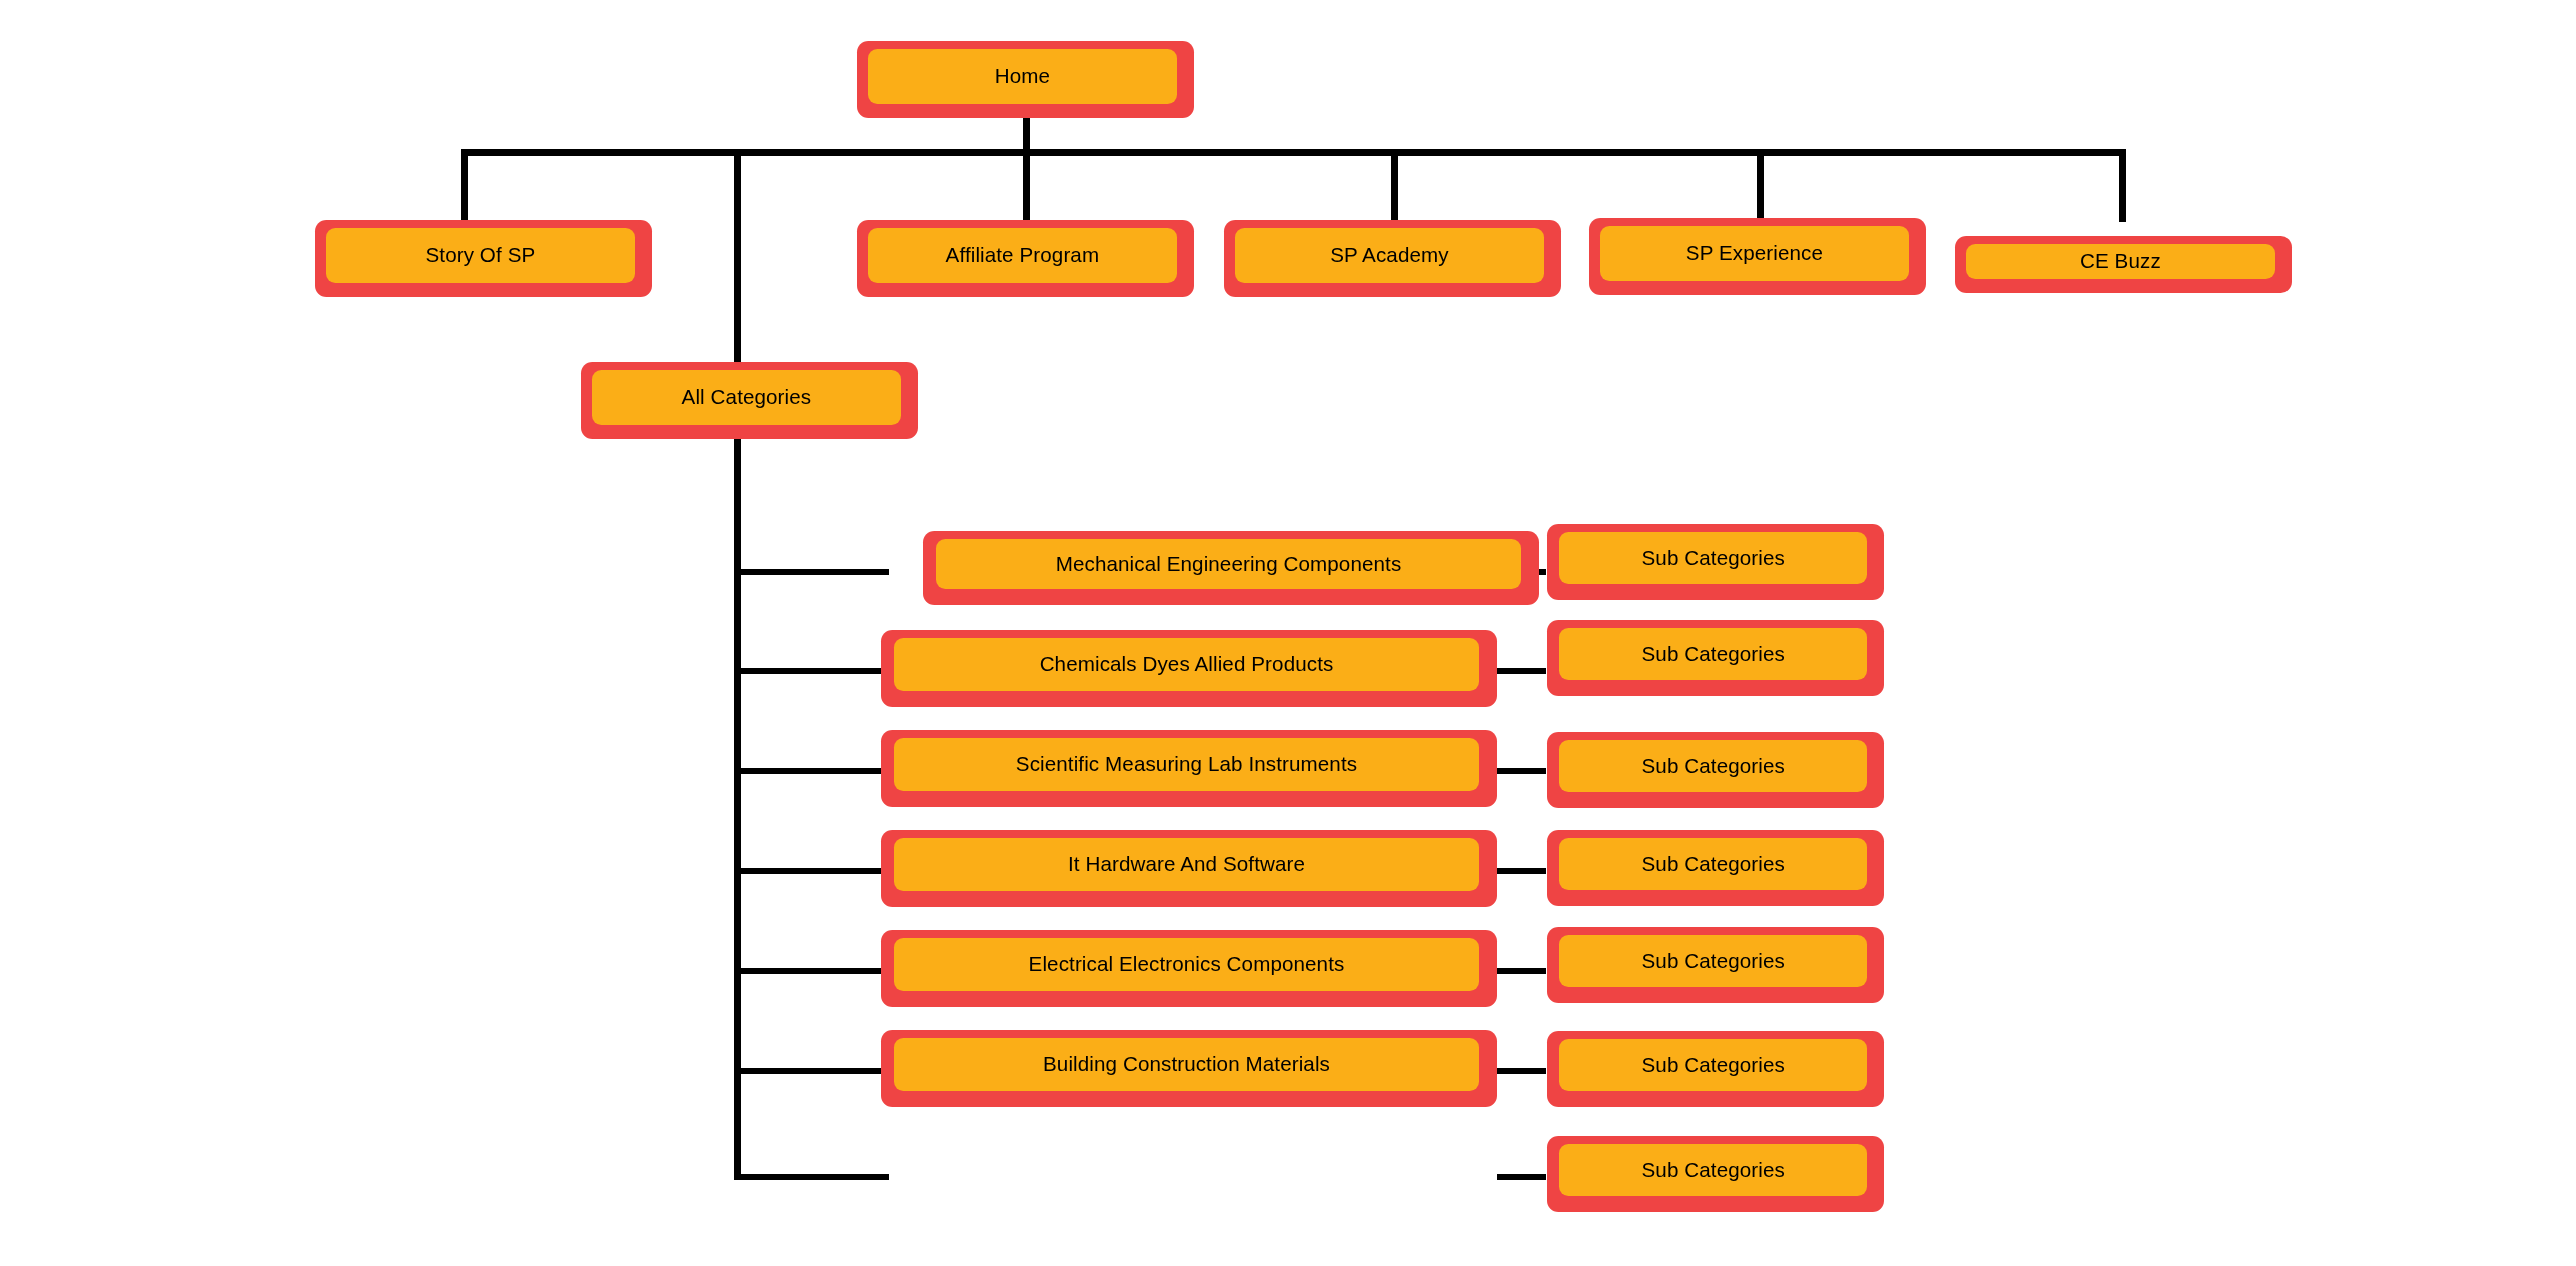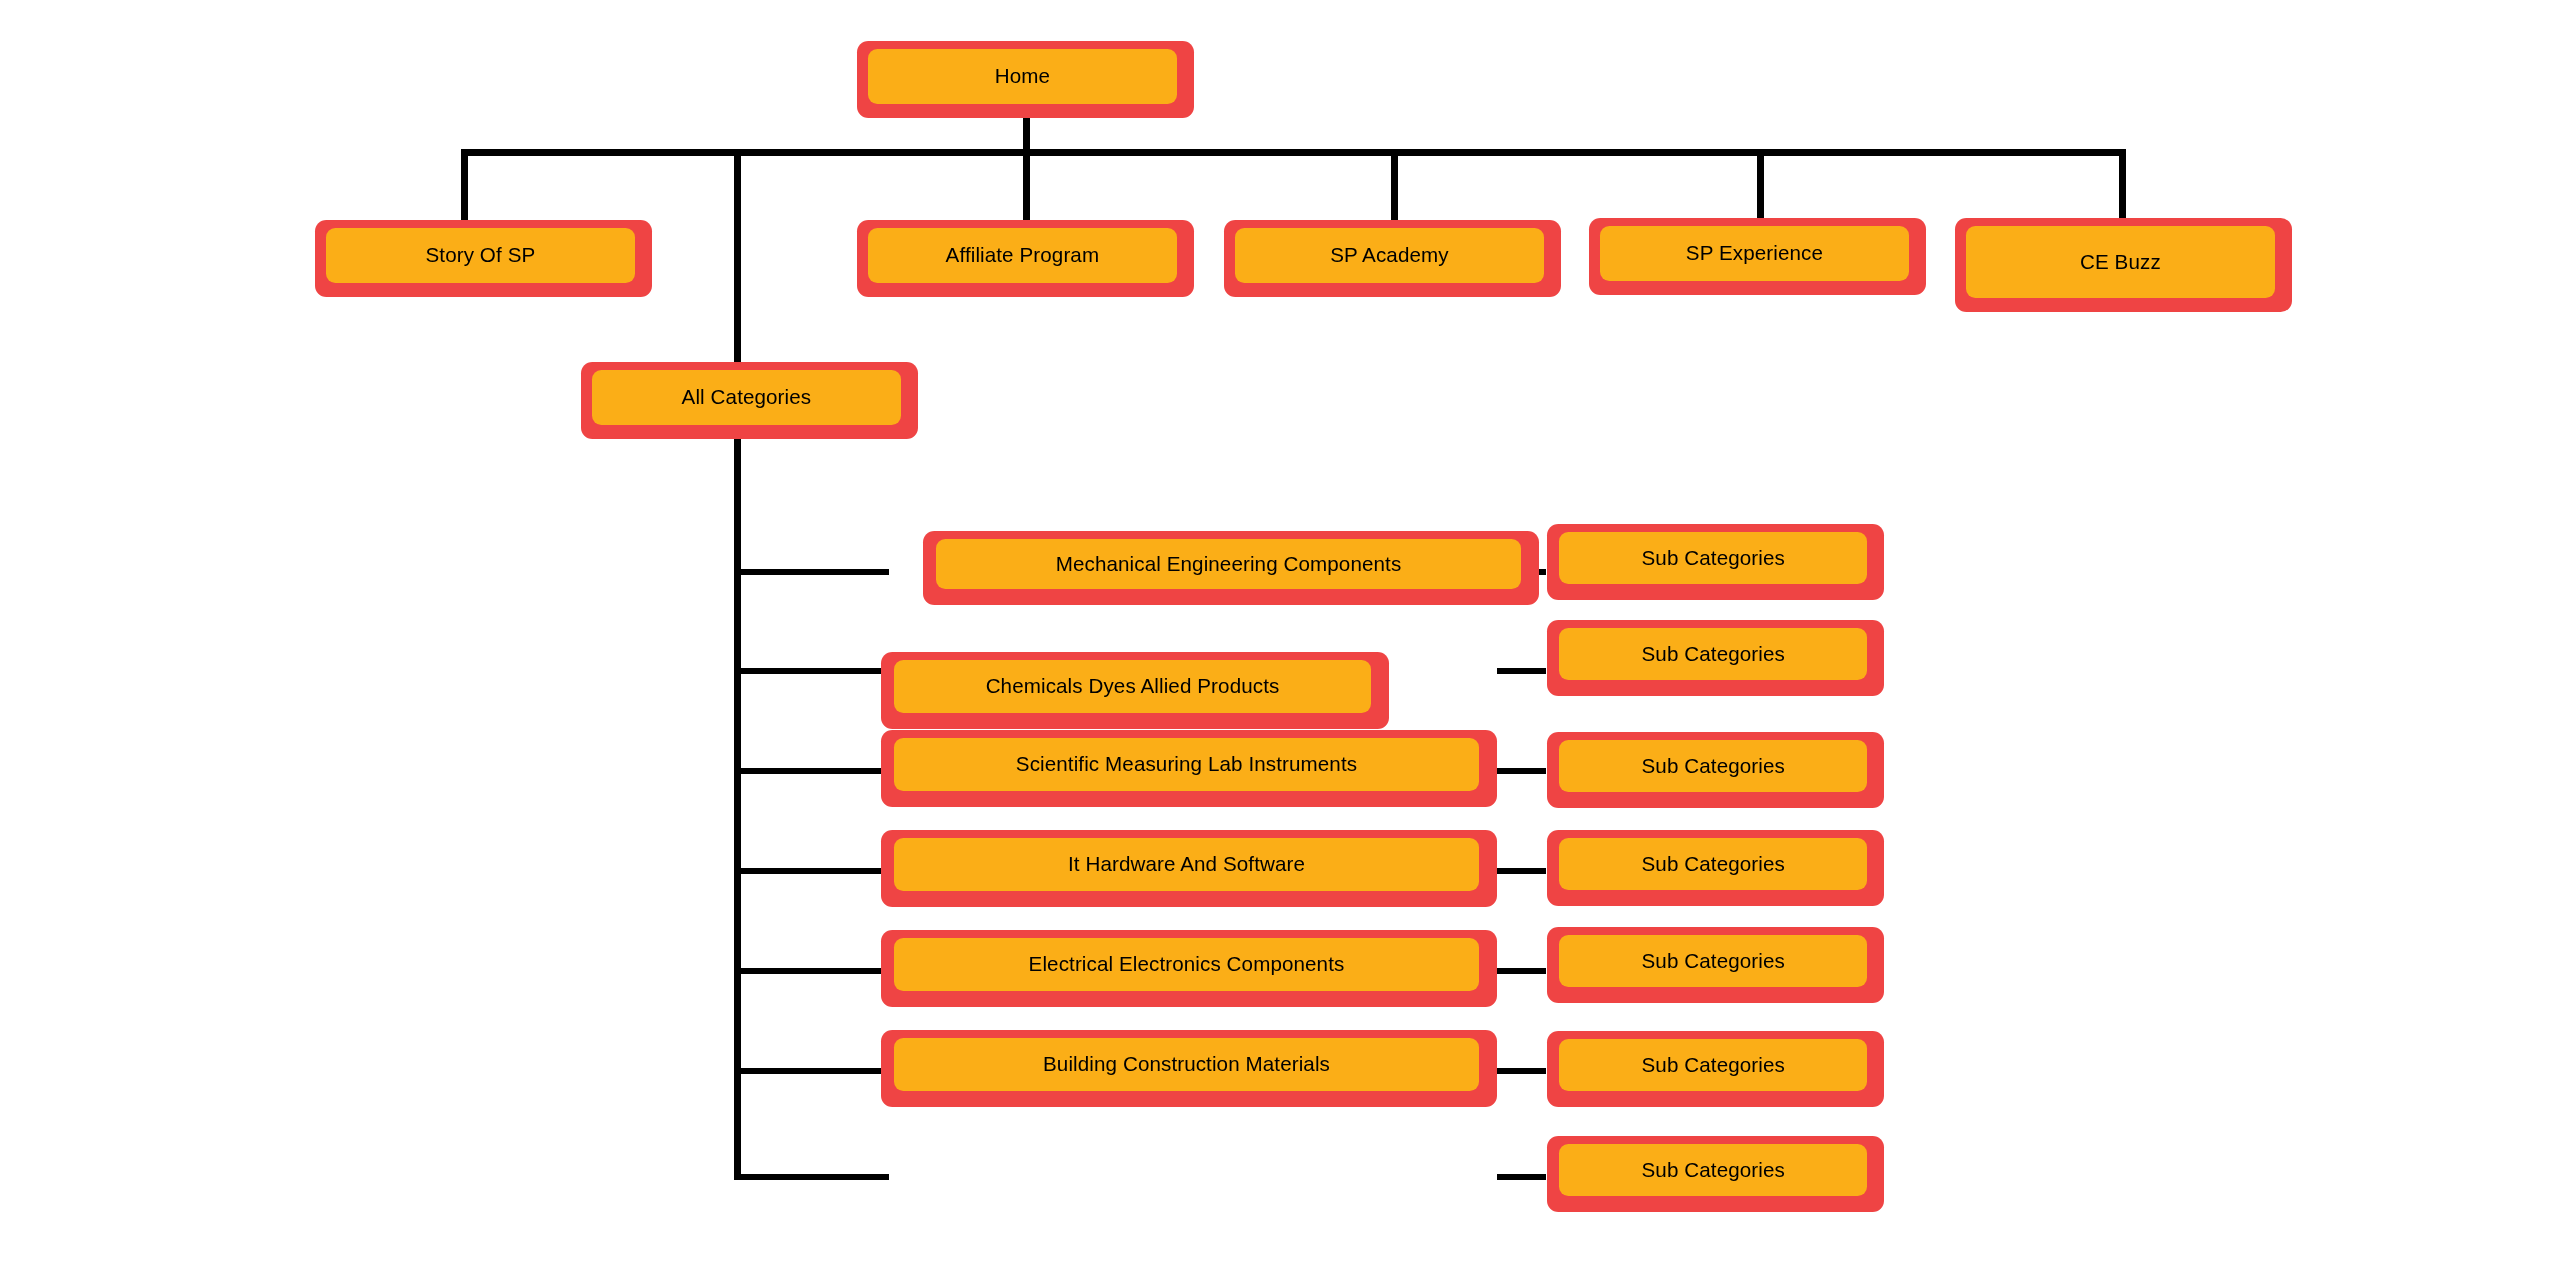--- a/index.html
+++ b/index.html
@@ -109,21 +109,21 @@
       <span class="node-label">SP Academy</span>
     </div>
   </div>
 
   <div class="node" style="left:1589px; top:218px; width:337px; height:77px;">
     <div class="node-face" style="left:11.3px; top:8.2px; right:17.5px; bottom:14.4px;text-align:right;">
       <span class="node-label">SP Experience</span>
     </div>
   </div>
 
-  <div class="node" style="left:1955px; top:218px; width:337px; height:94px;">
+  <div class="node" style="left:1955px; top:236px; width:337px; height:57px;">
     <div class="node-face" style="left:11.3px; top:8.2px; right:17.5px; bottom:14.4px;">
       <span class="node-label">CE Buzz</span>
     </div>
   </div>
 
   <div class="node" style="left:581px; top:362px; width:337px; height:77px;">
     <div class="node-face" style="left:11.3px; top:8.2px; right:17.5px; bottom:14.4px;">
       <span class="node-label">All Categories</span>
     </div>
   </div>
@@ -132,21 +132,21 @@
     <div class="node-face" style="left:13px; top:7.7px; right:18px; bottom:16px;">
       <span class="node-label">Mechanical Engineering Components</span>
     </div>
   </div>
   <div class="node" style="left:1547px; top:524px; width:337px; height:76px;">
     <div class="node-face" style="left:12.4px; top:7.7px; right:17px; bottom:16px;">
       <span class="node-label">Sub Categories</span>
     </div>
   </div>
 
-  <div class="node" style="left:881px; top:652px; width:508px; height:77px;padding-left:48px;">
+  <div class="node" style="left:881px; top:630px; width:616px; height:77px;padding-left:48px;">
     <div class="node-face" style="left:13px; top:7.7px; right:18px; bottom:16px;">
       <span class="node-label">Chemicals Dyes Allied Products</span>
     </div>
   </div>
   <div class="node" style="left:1547px; top:620px; width:337px; height:76px;">
     <div class="node-face" style="left:12.4px; top:7.7px; right:17px; bottom:16px;">
       <span class="node-label">Sub Categories</span>
     </div>
   </div>
 

